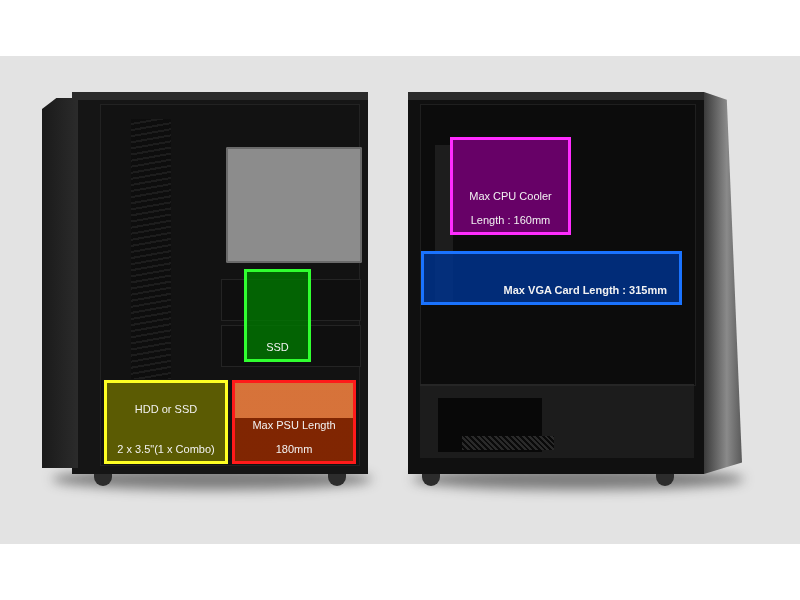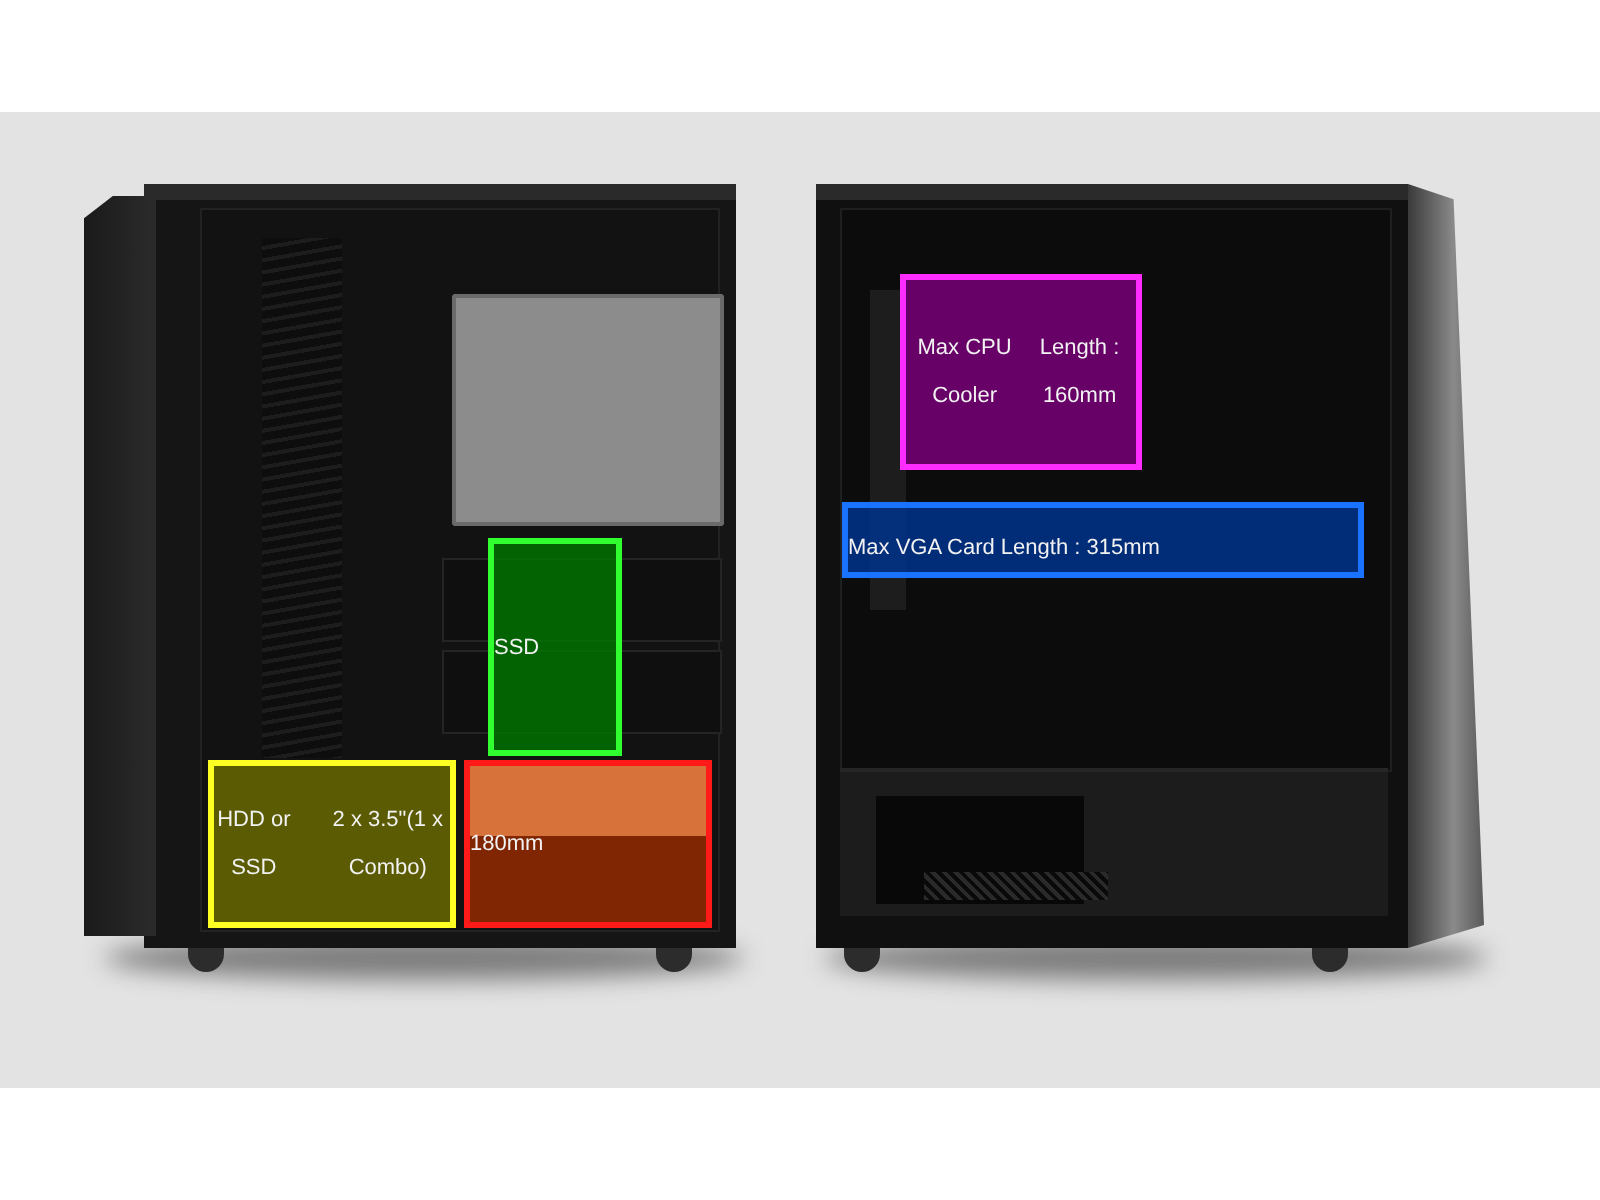--- a/index.html
+++ b/index.html
@@ -42,29 +42,29 @@
     }
     .right-inner { position: absolute; left: 12px; top: 12px; width: 274px; height: 280px; background: #0c0c0c; border: 1px solid #1f1f1f; }
     .fan-area { position: absolute; left: 14px; top: 40px; width: 18px; height: 160px; background: #1d1d1d; }
     .psu-shroud { position: absolute; left: 12px; top: 292px; width: 274px; height: 72px; background: #1c1c1c; border-top: 2px solid #262626; }
     .psu-window { position: absolute; left: 18px; top: 12px; width: 104px; height: 54px; background: #080808; }
     .psu-mesh { position: absolute; left: 24px; top: 38px; width: 92px; height: 14px;
       background: repeating-linear-gradient(45deg, #2a2a2a 0 2px, #0a0a0a 2px 4px); }
 
     
     .anno {
-      position: absolute; box-sizing: border-box; display: flex; flex-direction: row;
-      align-items: center; justify-content: flex-start; color: #f2f2f2; font-size: 11px; line-height: 24px;
+      position: absolute; box-sizing: border-box; display: flex; flex-direction: column;
+      align-items: center; justify-content: flex-end; color: #f2f2f2; font-size: 11px; line-height: 24px;
       text-align: center;
     }
     .anno span { display: block; }
     .anno-cpu { left: 450px; top: 137px; width: 121px; height: 98px; border: 3px solid #ff2cff; background: rgba(120,0,120,0.85); }
-    .anno-vga { left: 421px; top: 251px; width: 261px; height: 38px; border: 3px solid #1a73ff; background: rgba(0,50,140,0.85);
-      align-items: flex-end; padding-right: 12px; }
-    .anno-ssd { left: 244px; top: 269px; width: 67px; height: 109px; border: 3px solid #30ff30; background: rgba(0,120,0,0.8); font-size: 11px; }
+    .anno-vga { left: 421px; top: 251px; width: 261px; height: 54px; border: 3px solid #1a73ff; background: rgba(0,50,140,0.85);
+      align-items: flex-end; padding-right: 12px; font-weight: bold; }
+    .anno-ssd { left: 244px; top: 269px; width: 67px; height: 93px; border: 3px solid #30ff30; background: rgba(0,120,0,0.8); font-size: 11px; }
     .anno-hdd { left: 104px; top: 380px; width: 124px; height: 84px; border: 3px solid #ffff24; background: rgba(110,110,0,0.8); gap: 16px; }
     .anno-psu { left: 232px; top: 380px; width: 124px; height: 84px; border: 3px solid #ff1a1a;
       background: linear-gradient(180deg, rgba(225,120,60,0.95) 0 45%, rgba(140,40,0,0.9) 45% 100%); }
   </style>
 </head>
 <body>
 
 <div class="stage"></div>
 
 <div class="shadow" style="left:52px; top:468px; width:320px;"></div>
@@ -110,14 +110,15 @@
 <div class="anno anno-ssd">
   <span>SSD</span>
 </div>
 
 <div class="anno anno-hdd">
   <span>HDD or SSD</span>
   <span>2 x 3.5"(1 x Combo)</span>
 </div>
 
 <div class="anno anno-psu">
+  <span>Max PSU Length</span>
   <span>180mm</span>
 </div>
 
 </body></html>

